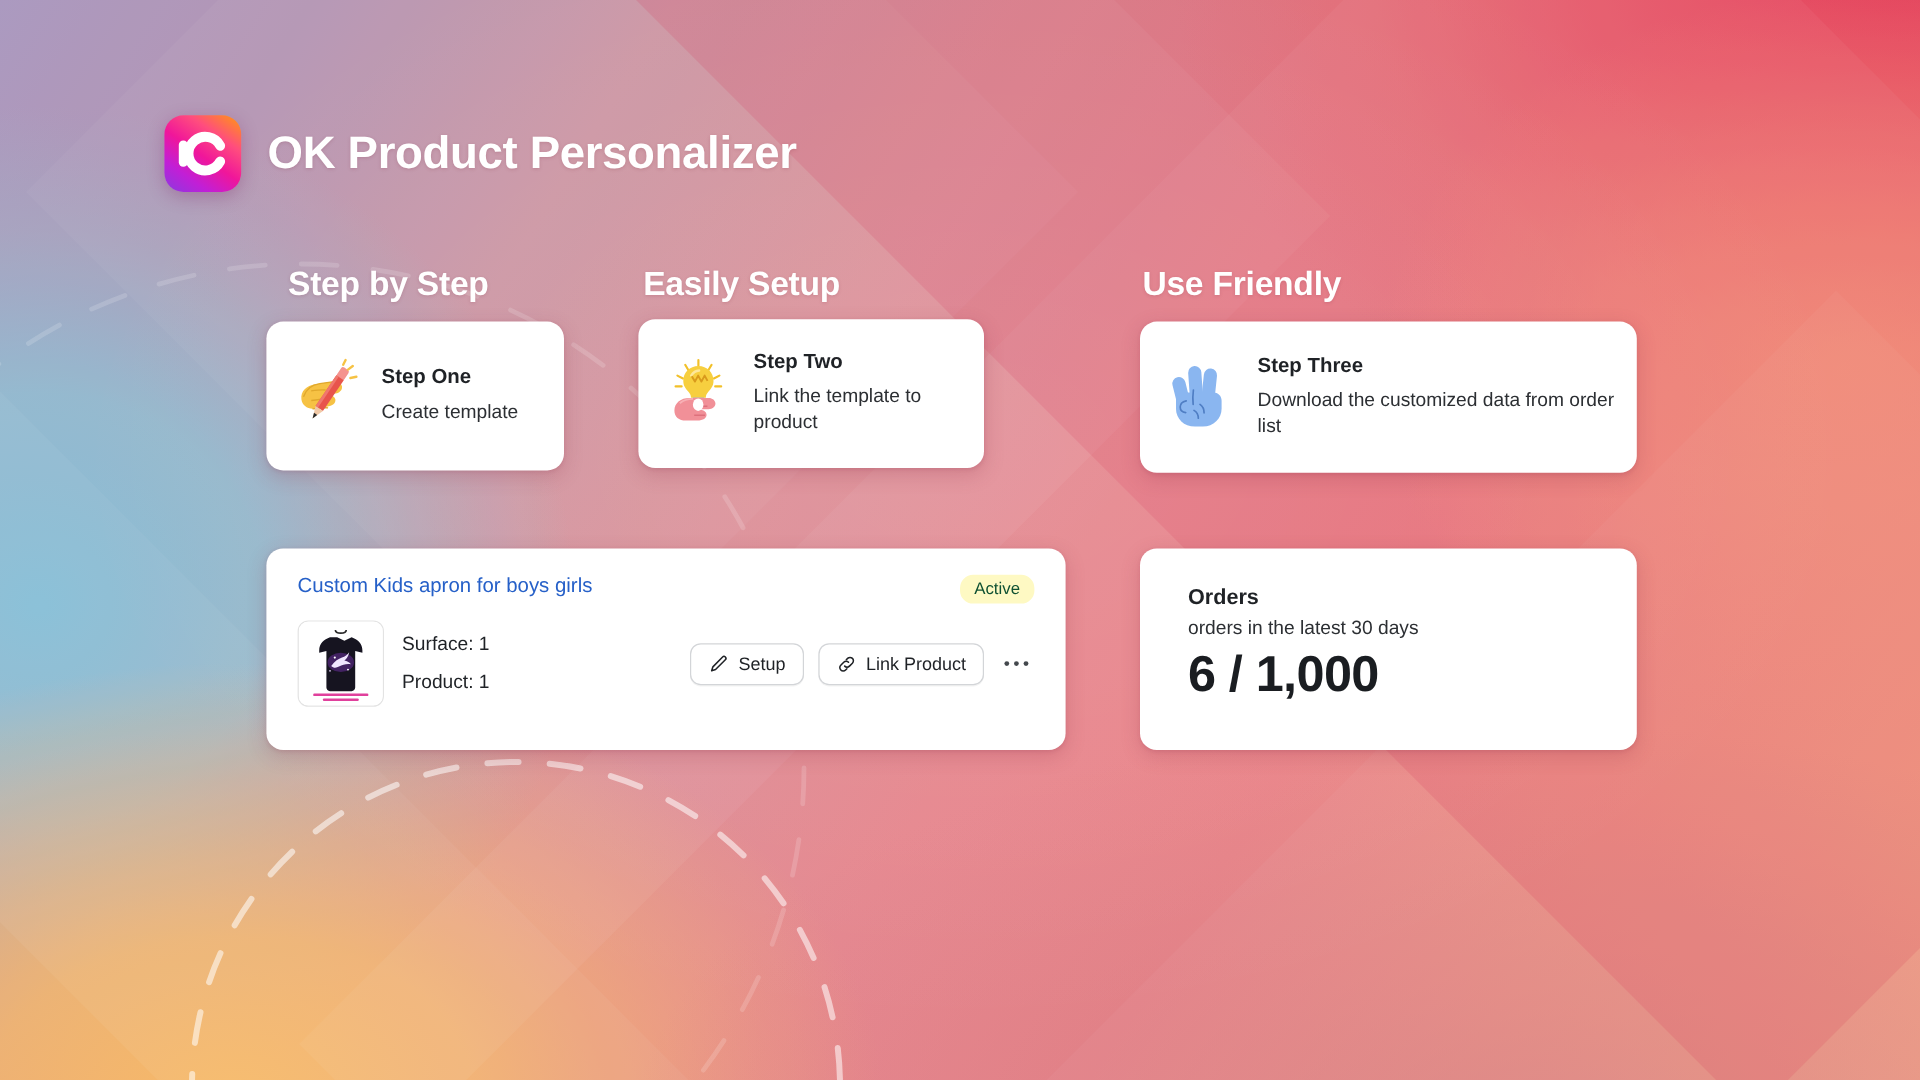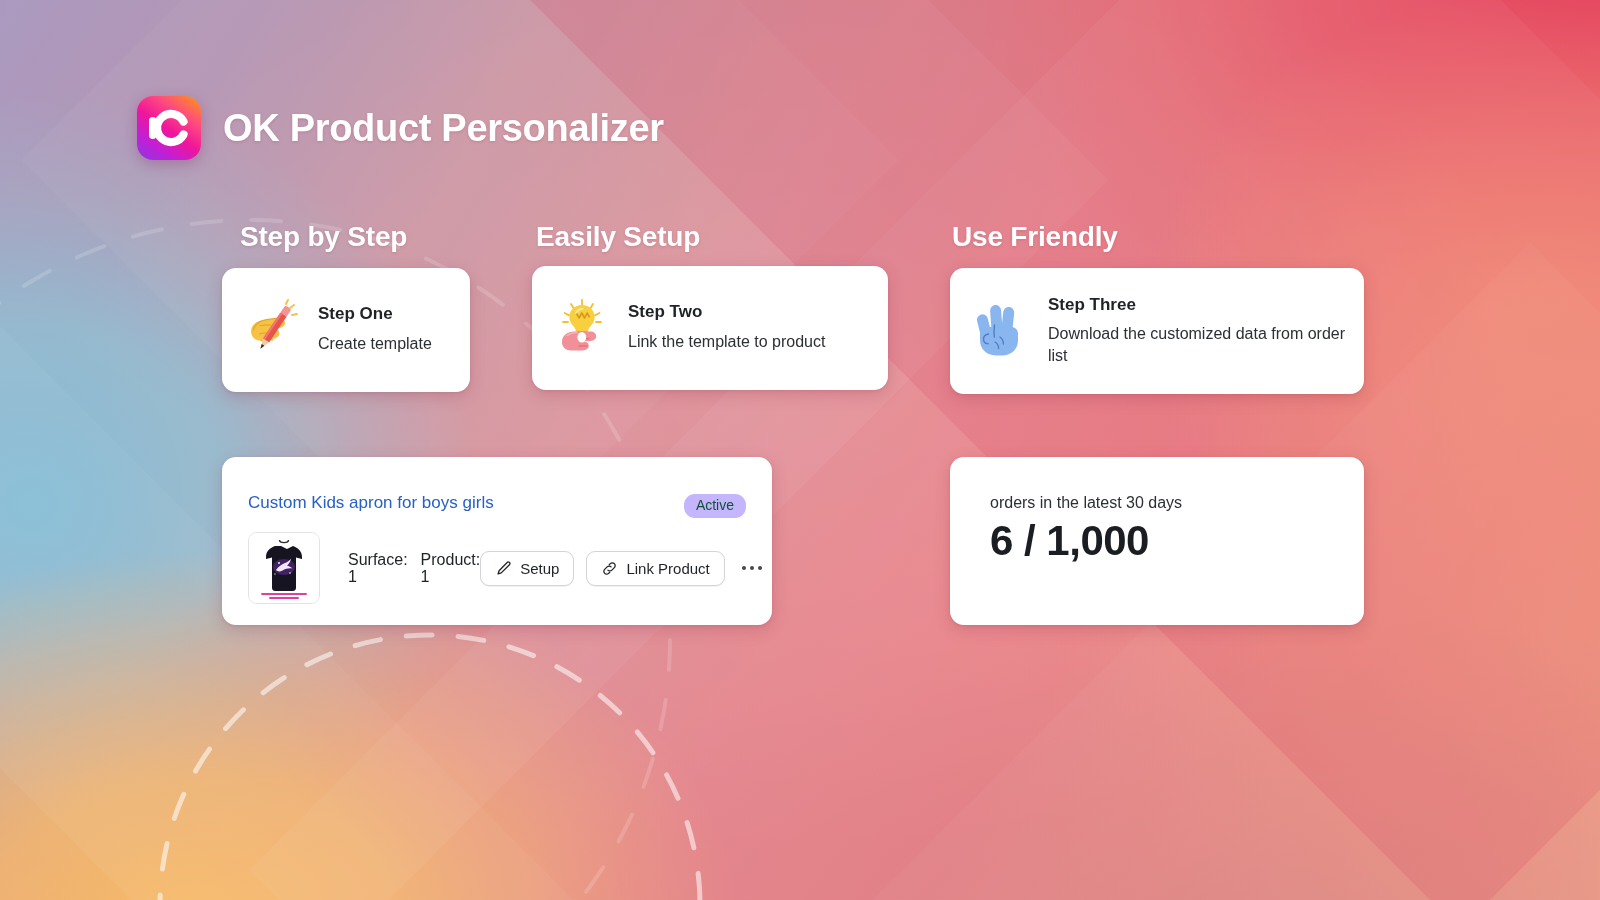--- a/index.html
+++ b/index.html
@@ -172,60 +172,60 @@
     position: absolute;
     background: #ffffff;
     border-radius: 14px;
     box-shadow: 0 5px 16px rgba(140,45,70,0.22), 0 1px 3px rgba(140,45,70,0.12);
     display: flex;
     align-items: center;
     gap: 14px;
     padding: 16px 18px;
   }
   #step-0 { left: 222px; top: 268px; width: 248px; height: 124px; }
-  #step-1 { left: 532px; top: 266px; width: 356px; height: 124px; }
+  #step-1 { left: 532px; top: 266px; width: 288px; height: 124px; }
   #step-2 { left: 950px; top: 268px; width: 414px; height: 126px; }
 
   .step-emoji { flex: none; display: block; }
   .step-text { display: flex; flex-direction: column; gap: 9px; }
   .step-title {
     font-size: 17px;
     font-weight: 700;
     color: #1f2226;
     line-height: 1.1;
   }
   .step-desc {
     font-size: 16px;
     color: #2c2f33;
     line-height: 1.35;
   }
 
   
   #template-card {
     position: absolute;
     left: 222px; top: 457px;
-    width: 550px; height: 168px;
+    width: 666px; height: 168px;
     background: #ffffff;
     border-radius: 14px;
     box-shadow: 0 5px 16px rgba(140,45,70,0.22), 0 1px 3px rgba(140,45,70,0.12);
-    padding: 37px 26px 20px 26px;
+    padding: 22px 26px 20px 26px;
   }
   .tpl-top {
     display: flex;
     align-items: flex-start;
     justify-content: space-between;
   }
   .tpl-link {
     font-size: 17px;
     color: #2660c8;
     cursor: pointer;
     line-height: 1.1;
   }
   .badge {
-    background: #c4b5fd;
+    background: #fef9c3;
     color: #0f5132;
     font-size: 14px;
     border-radius: 11px;
     padding: 4px 12px 5px 12px;
     line-height: 1.1;
   }
   .tpl-body {
     display: flex;
     align-items: center;
     margin-top: 14px;
@@ -234,23 +234,23 @@
     width: 72px; height: 72px;
     border-radius: 9px;
     border: 1px solid #e3e3e3;
     background: #ffffff;
     flex: none;
     overflow: hidden;
     position: relative;
   }
   .thumb svg { display: block; }
   .tpl-meta {
-    margin-left: 28px;
-    display: flex;
-    flex-direction: row;
+    margin-left: 15px;
+    display: flex;
+    flex-direction: column;
     gap: 13px;
   }
   .tpl-meta-line { font-size: 16px; color: #1f2226; line-height: 1.1; }
 
   .tpl-actions {
     margin-left: auto;
     display: flex;
     align-items: center;
     gap: 12px;
   }
@@ -475,19 +475,20 @@
           <div class="more-btn">
             <span class="more-dot"></span>
             <span class="more-dot"></span>
             <span class="more-dot"></span>
           </div>
         </div>
       </div>
     </div>
 
     <div id="orders-card">
+      <div class="orders-title">Orders</div>
       <div class="orders-sub">orders in the latest 30 days</div>
       <div class="orders-value">6 / 1,000</div>
     </div>
 
 
   </div>
 </div>
 
 </body></html>

